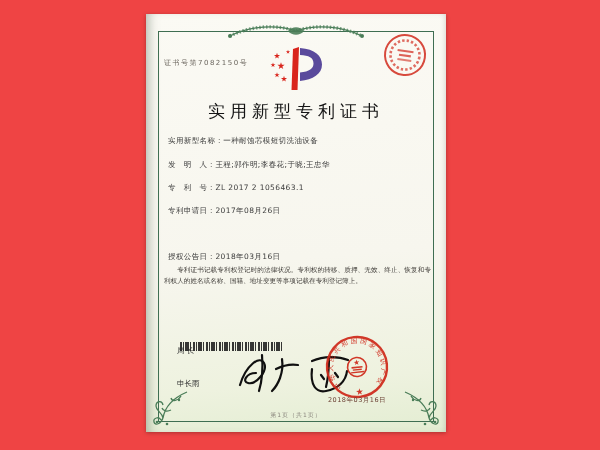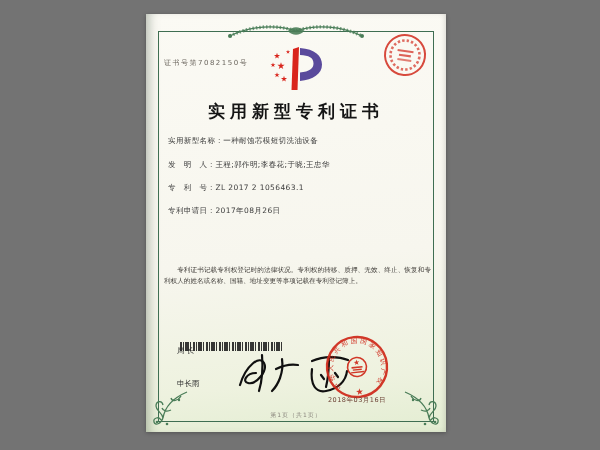--- a/index.html
+++ b/index.html
@@ -1,28 +1,28 @@
 <!DOCTYPE html>
 <html><head>
 <meta charset="utf-8">
 <style>
   html,body{margin:0;padding:0}
   body{width:600px;height:450px;overflow:hidden;font-family:"DejaVu Sans",sans-serif;background:#ececec;position:relative}
-  .photo{position:absolute;inset:0;background:#737373}
+  .photo{position:absolute;inset:0;background:#ef4444}
   .paper{
     position:absolute;left:146px;top:14px;width:300px;height:418px;
     background:linear-gradient(175deg,#fbfaf4 0%,#f7f6ee 58%,#eef2df 86%,#e3edd2 100%);
     box-shadow:0 1px 4px rgba(0,0,0,.28), inset 10px 0 12px -8px rgba(70,90,70,.45), inset -4px 0 6px -4px rgba(0,0,0,.18);
   }
   .frame{position:absolute;left:12px;right:12px;top:17px;bottom:10px;border:1.6px solid #3f6e52}
   .garland{position:absolute;left:80px;top:6px;width:140px;height:24px}
   .cert-no{position:absolute;left:18px;top:44px;font-size:7px;color:#6b665e;letter-spacing:1.5px;white-space:nowrap}
   .logo{position:absolute;left:122px;top:30px;width:58px;height:50px}
   .agency-seal{position:absolute;left:237px;top:19px;width:44px;height:44px;opacity:.85;transform:rotate(8deg)}
-  .title{position:absolute;left:0;right:0;top:86px;text-align:center;font-family:"DejaVu Serif",serif;font-weight:bold;font-size:17px;letter-spacing:5px;color:#151515;white-space:nowrap}
+  .title{position:absolute;left:0;right:0;top:86px;text-align:center;font-family:"DejaVu Serif",serif;font-weight:normal;font-size:17px;letter-spacing:5px;color:#151515;white-space:nowrap}
   .field{position:absolute;left:22px;right:14px;font-size:7.5px;color:#3b3b3b;white-space:nowrap;letter-spacing:.4px}
   .f0{top:122px}.f1{top:146px}.f2{top:169px}.f3{top:192px}.f4{top:215px}.f5{top:238px}
   .paras{position:absolute;left:18px;right:15px;top:251px;font-size:6.6px;line-height:10.6px;color:#403d39;text-align:justify}
   .paras p{margin:0 0 1px 0;text-indent:2em}
   .barcode{position:absolute;left:34px;top:328px;width:104px;height:9px;opacity:.88;
     background:repeating-linear-gradient(90deg,#1d1d1d 0 1px,transparent 1px 2.6px),
                repeating-linear-gradient(90deg,#1d1d1d 0 1.6px,transparent 1.6px 6.5px);}
   .director-label{position:absolute;left:31px;top:332px;font-size:7.5px;color:#2f2f2f;letter-spacing:2px}
   .director-name{position:absolute;left:31px;top:365px;font-size:7.5px;color:#2f2f2f}
   .signature{position:absolute;left:80px;top:333px;width:140px;height:52px}
@@ -74,20 +74,21 @@
       <rect x="-6" y="-0.5" width="12" height="2.2" fill="#d22c1e" opacity="0.85"></rect>
       <rect x="-7" y="4" width="14" height="2" fill="#d22c1e" opacity="0.7"></rect>
     </svg>
 
     <div class="title">实用新型专利证书</div>
 
     <div class="field f1"><span>发　明　人：</span><span>王程;郭作明;李春花;于晓;王忠华</span></div>
     <div class="field f0"><span>实用新型名称：</span><span>一种耐蚀芯模短切洗油设备</span></div>
     <div class="field f2"><span>专　利　号：</span><span>ZL 2017 2 1056463.1</span></div>
     <div class="field f3"><span>专利申请日：</span><span>2017年08月26日</span></div>
+    <div class="field f5"><span>授权公告日：</span><span>2018年03月16日</span></div>
 
     <div class="paras">
       <p>专利证书记载专利权登记时的法律状况。专利权的转移、质押、无效、终止、恢复和专利权人的姓名或名称、国籍、地址变更等事项记载在专利登记簿上。</p>
     </div>
 
     <div class="barcode"></div>
 
     <div class="director-label">局长</div>
     <div class="director-name">申长雨</div>
 

